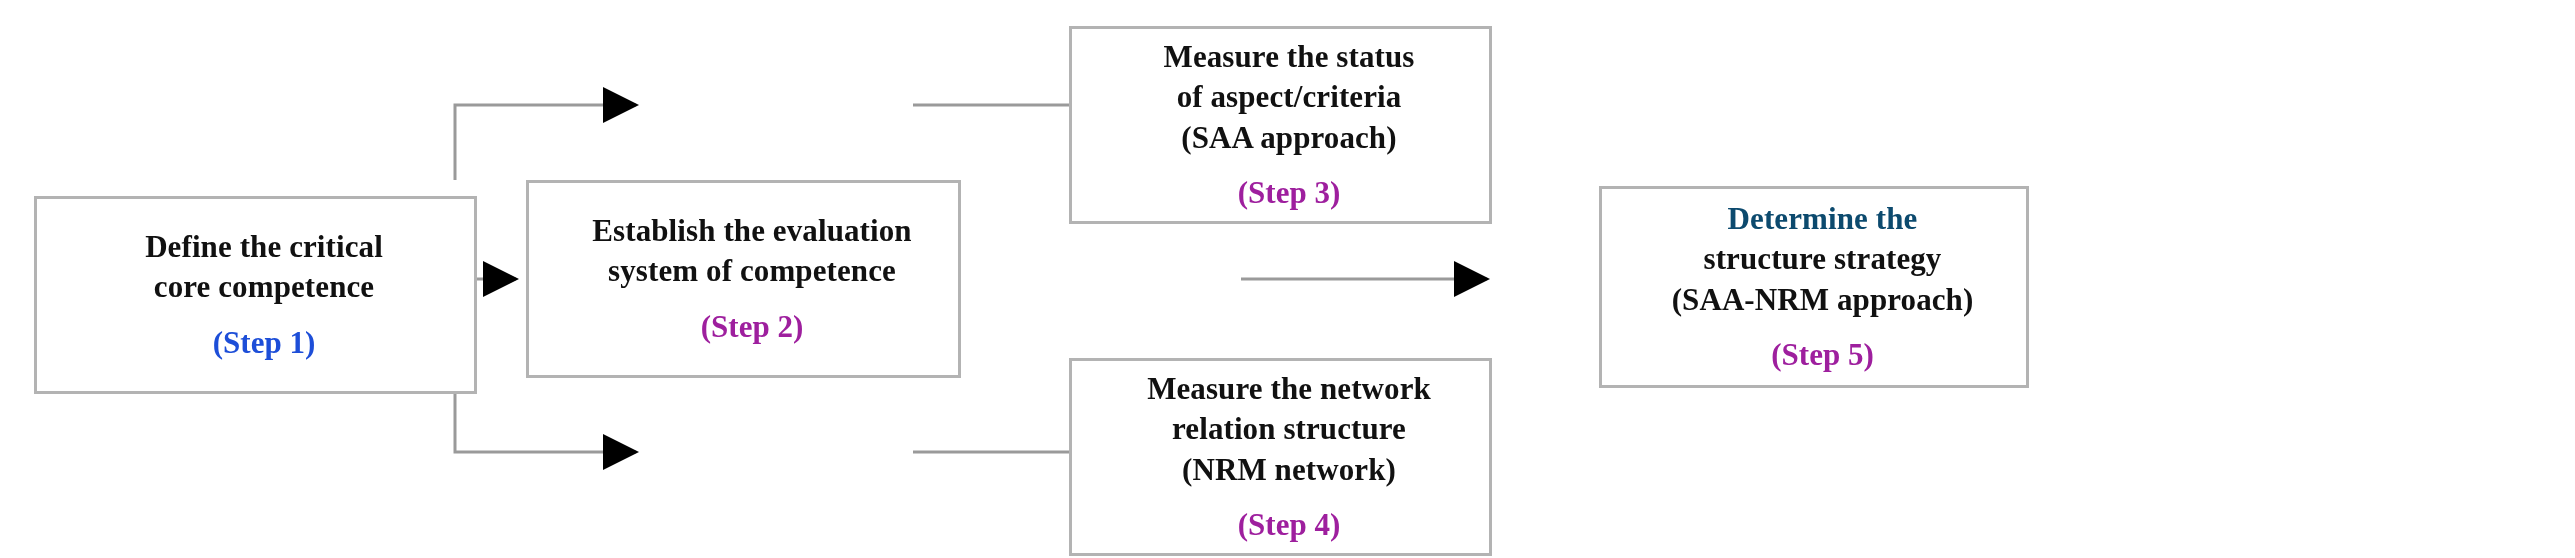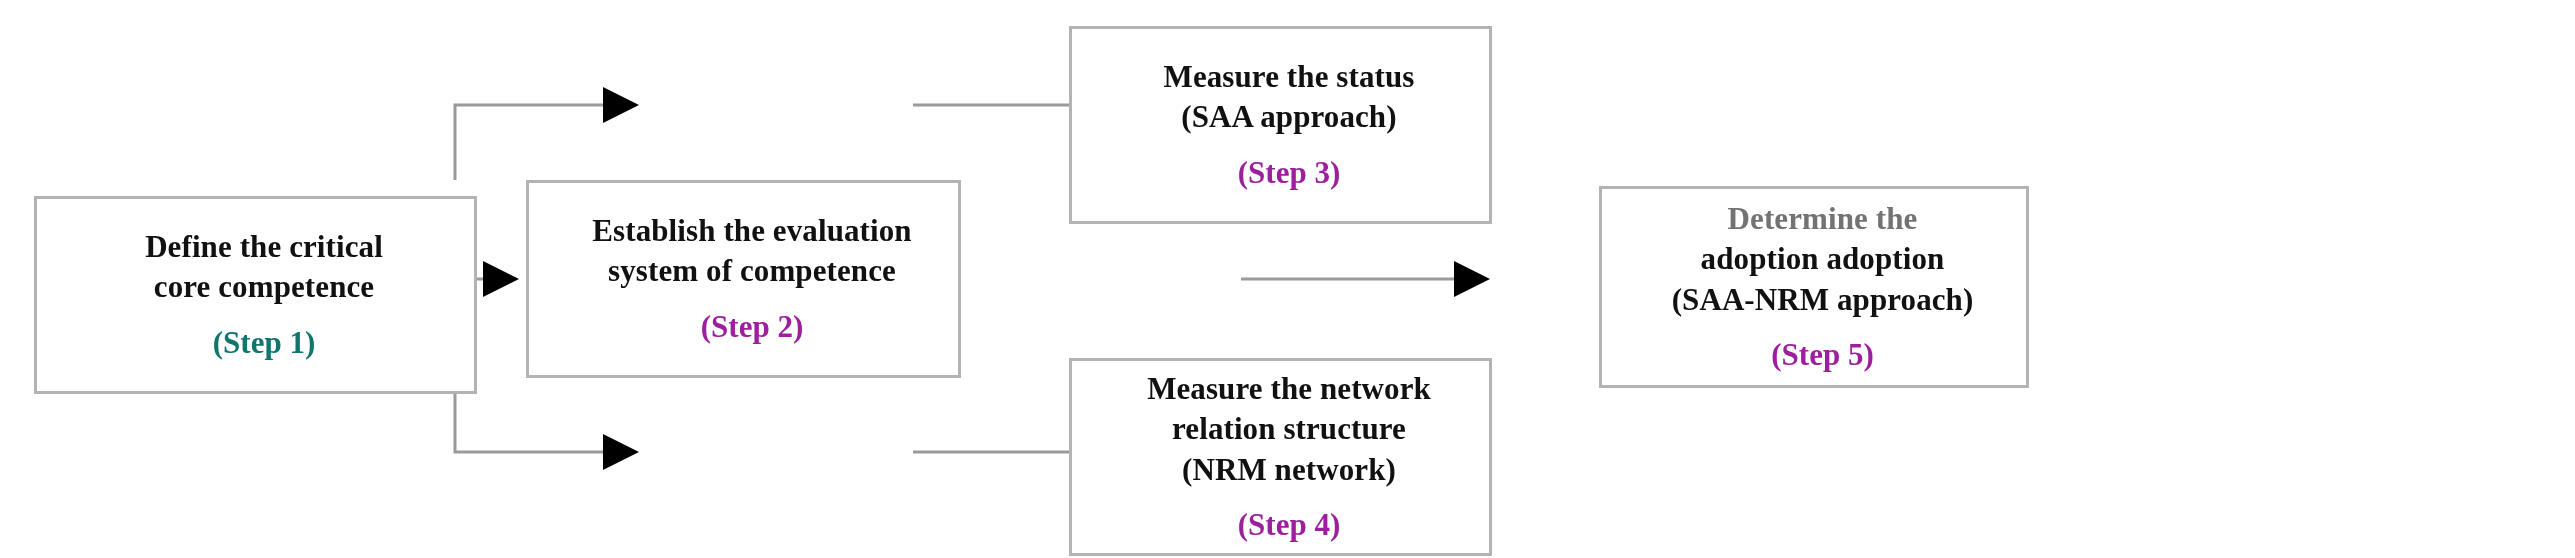--- a/index.html
+++ b/index.html
@@ -89,43 +89,44 @@
     </g>
 
     <g>
       <path d="M 1241 279 L 1487 279" stroke="#9a9a9a" stroke-width="3" fill="none" marker-end="url(#arrowRight)"></path>
     </g>
   </svg>
 
   <div class="node" style="left: 34px; top: 196px; width: 443px; height: 198px; border-color: rgb(179, 179, 179);">
     <div class="node-title" style="color: rgb(17, 17, 17);">Define the critical</div>
     <div class="node-title" style="color: rgb(17, 17, 17);">core competence</div>
-    <div class="node-step" style="color: #0f766e;">(Step 1)</div>
+    <div class="node-step" style="color: #1d4ed8;">(Step 1)</div>
   </div>
 
   <div class="node" style="left: 526px; top: 180px; width: 435px; height: 198px; border-color: rgb(179, 179, 179);">
     <div class="node-title" style="color: rgb(17, 17, 17);">Establish the evaluation</div>
     <div class="node-title" style="color: rgb(17, 17, 17);">system of competence</div>
     <div class="node-step" style="color: rgb(158, 31, 158);">(Step 2)</div>
   </div>
 
   <div class="node" style="left: 1069px; top: 26px; width: 423px; height: 198px; border-color: rgb(179, 179, 179);">
     <div class="node-title" style="color: rgb(17, 17, 17);">Measure the status</div>
+    <div class="node-title" style="color: rgb(17, 17, 17);">of aspect/criteria</div>
     <div class="node-title" style="color: rgb(17, 17, 17);">(SAA approach)</div>
     <div class="node-step" style="color: rgb(158, 31, 158);">(Step 3)</div>
   </div>
 
   <div class="node" style="left: 1069px; top: 358px; width: 423px; height: 198px; border-color: rgb(179, 179, 179); font-family: Liberation Serif, serif;">
     <div class="node-title" style="color: rgb(17, 17, 17);">Measure the network</div>
     <div class="node-title" style="color: rgb(17, 17, 17);">relation structure</div>
     <div class="node-title" style="color: rgb(17, 17, 17);">(NRM network)</div>
     <div class="node-step" style="color: rgb(158, 31, 158);">(Step 4)</div>
   </div>
 
   <div class="node" style="left: 1599px; top: 186px; width: 430px; height: 202px; border-color: rgb(179, 179, 179);">
-    <div class="node-title" style="color: #737373;">Determine the</div>
-    <div class="node-title" style="color: rgb(17, 17, 17);">adoption adoption</div>
+    <div class="node-title" style="color: #0c4a6e;">Determine the</div>
+    <div class="node-title" style="color: rgb(17, 17, 17);">structure strategy</div>
     <div class="node-title" style="color: rgb(17, 17, 17);">(SAA-NRM approach)</div>
     <div class="node-step" style="color: rgb(158, 31, 158);">(Step 5)</div>
   </div>
 
 
 </div>
 
 </body></html>

